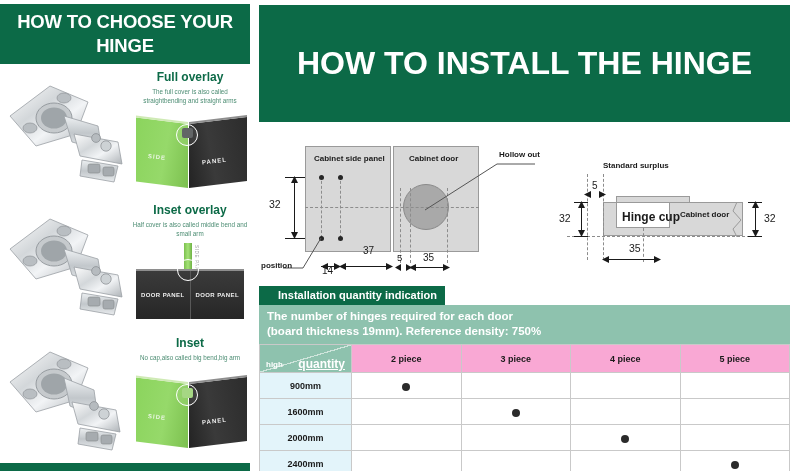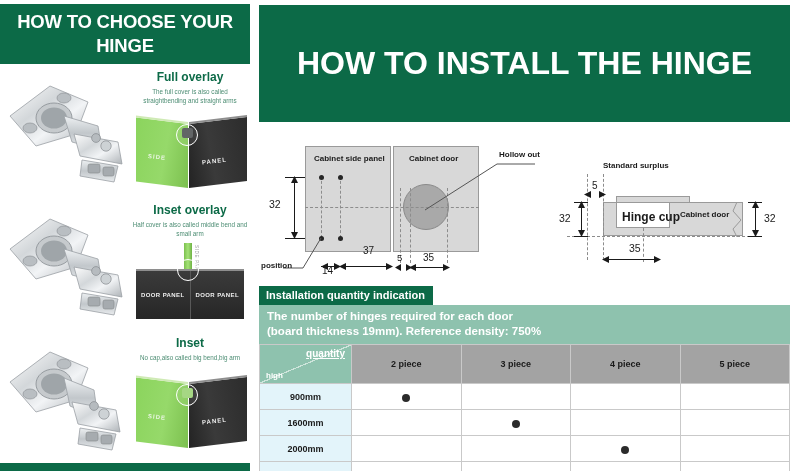--- a/index.html
+++ b/index.html
@@ -115,38 +115,38 @@
   .dnum { position: absolute; font-size: 10.5px; color: #1a1a1a; white-space: nowrap; }
   .solid { position: absolute; background: #1a1a1a; }
   .hollow {
     position: absolute; background: #a9a9a9; border-radius: 50%; border: 1px solid #8a8a8a;
   }
 
   
   #install { position: absolute; left: 0; top: 285px; width: 531px; }
   #install-tag {
     display: inline-block; background: #0c6a47; color: #fff;
-    font-size: 11px; font-weight: bold; padding: 3px 8px 4px 7px;
+    font-size: 11px; font-weight: bold; padding: 3px 8px 4px 19px;
   }
   #install-sub {
     background: #8ec2ae; color: #ffffff; font-size: 11.5px; font-weight: bold;
     padding: 4px 8px 5px 8px; line-height: 1.32; width: 531px;
   }
   table#qty { border-collapse: collapse; width: 531px; table-layout: fixed; }
   table#qty th, table#qty td { border: 1px solid #c9c9c9; }
   th.corner {
     width: 92px; height: 28px; background: #8ec2ae; position: relative; padding: 0;
   }
-  th.corner .q { position: absolute; right: 6px; top: 3px; font-size: 10px; color: #fff; font-weight: bold; text-decoration: underline; }
+  th.corner .q { position: absolute; right: 6px; top: 12px; font-size: 12px; color: #fff; font-weight: bold; text-decoration: underline; }
   th.corner .h { position: absolute; left: 6px; bottom: 3px; font-size: 8px; color: #fff; font-weight: bold; }
   th.corner .slash {
     position: absolute; left: 0; top: 0; width: 100%; height: 100%;
     background: linear-gradient(to bottom right, transparent calc(50% - 0.6px), #cfe5dc calc(50% - 0.6px), #cfe5dc calc(50% + 0.6px), transparent calc(50% + 0.6px));
   }
-  th.qh { background: #a3a3a3; font-size: 9px; font-weight: bold; color: #1a1a1a; height: 39px; }
+  th.qh { background: #f9a8d4; font-size: 9px; font-weight: bold; color: #1a1a1a; height: 28px; }
   td.rowh {
     background: #e3f4fa; font-size: 9px; font-weight: bold; color: #1a1a1a;
     text-align: center; height: 26px;
   }
   td.cell { background: #ffffff; height: 26px; text-align: center; vertical-align: middle; }
   .bullet { display: inline-block; width: 8px; height: 8px; background: #2b2b2b; border-radius: 50%; }
 </style>
 </head>
 <body>
 

